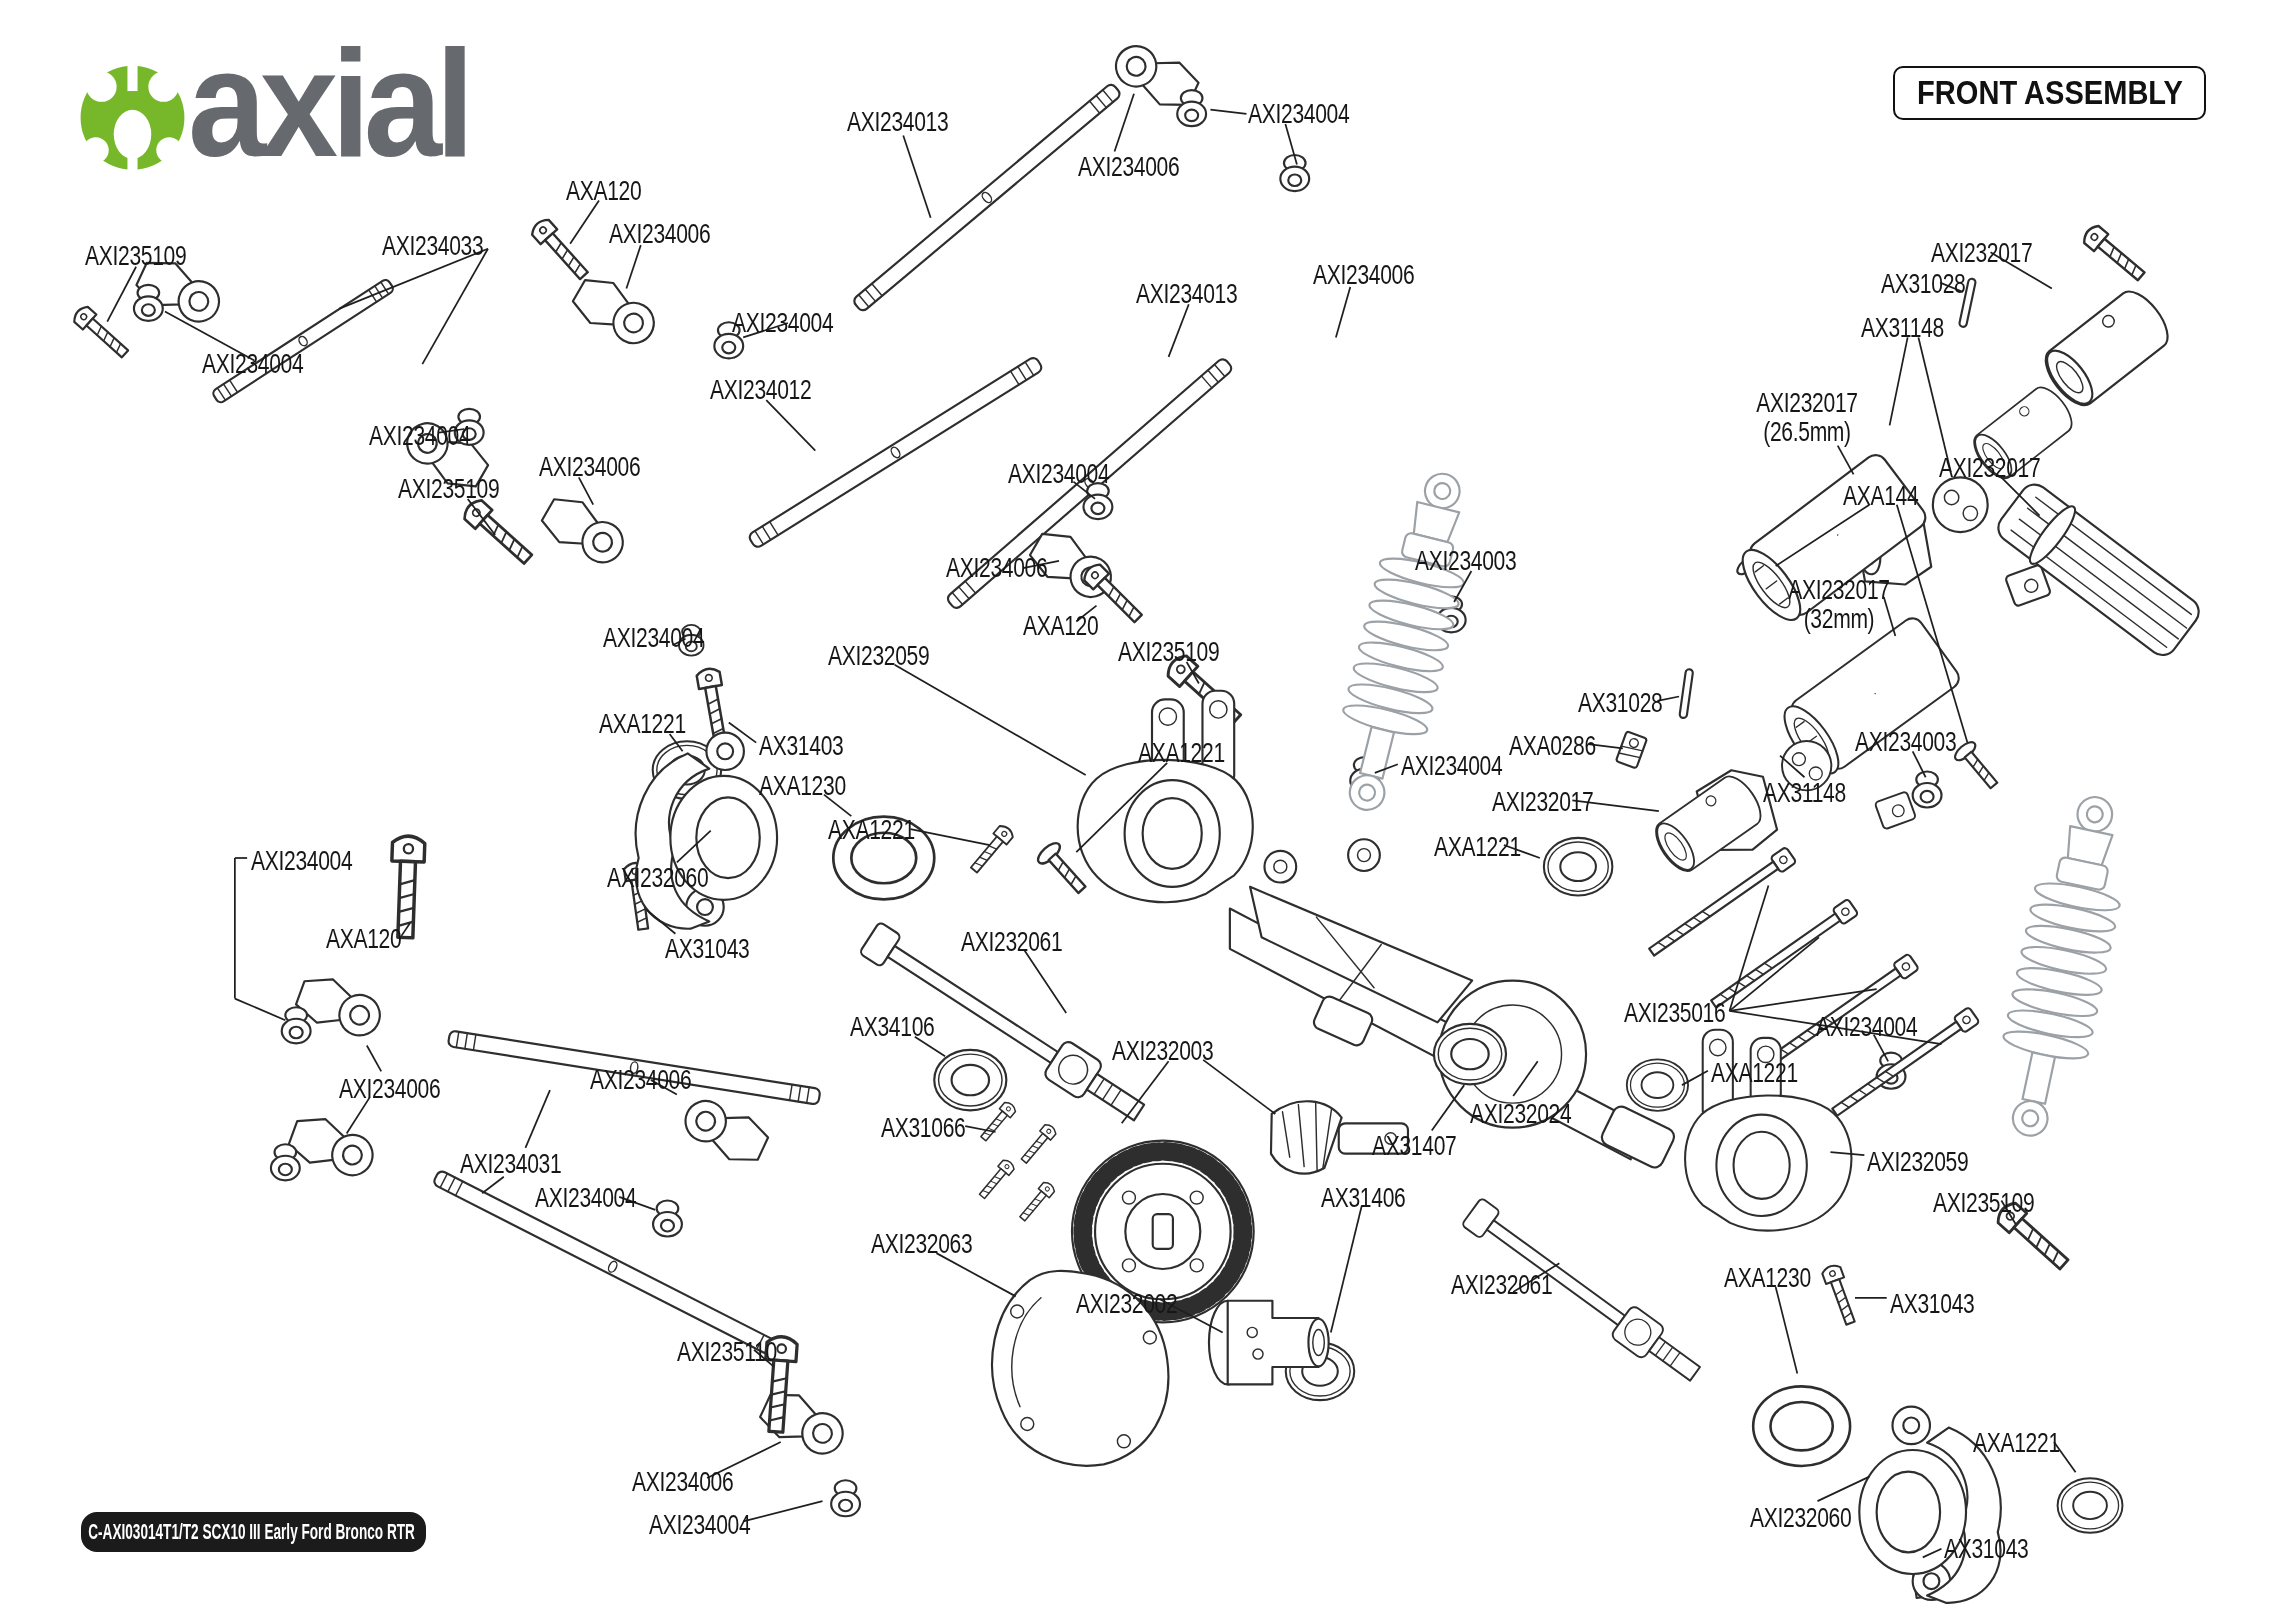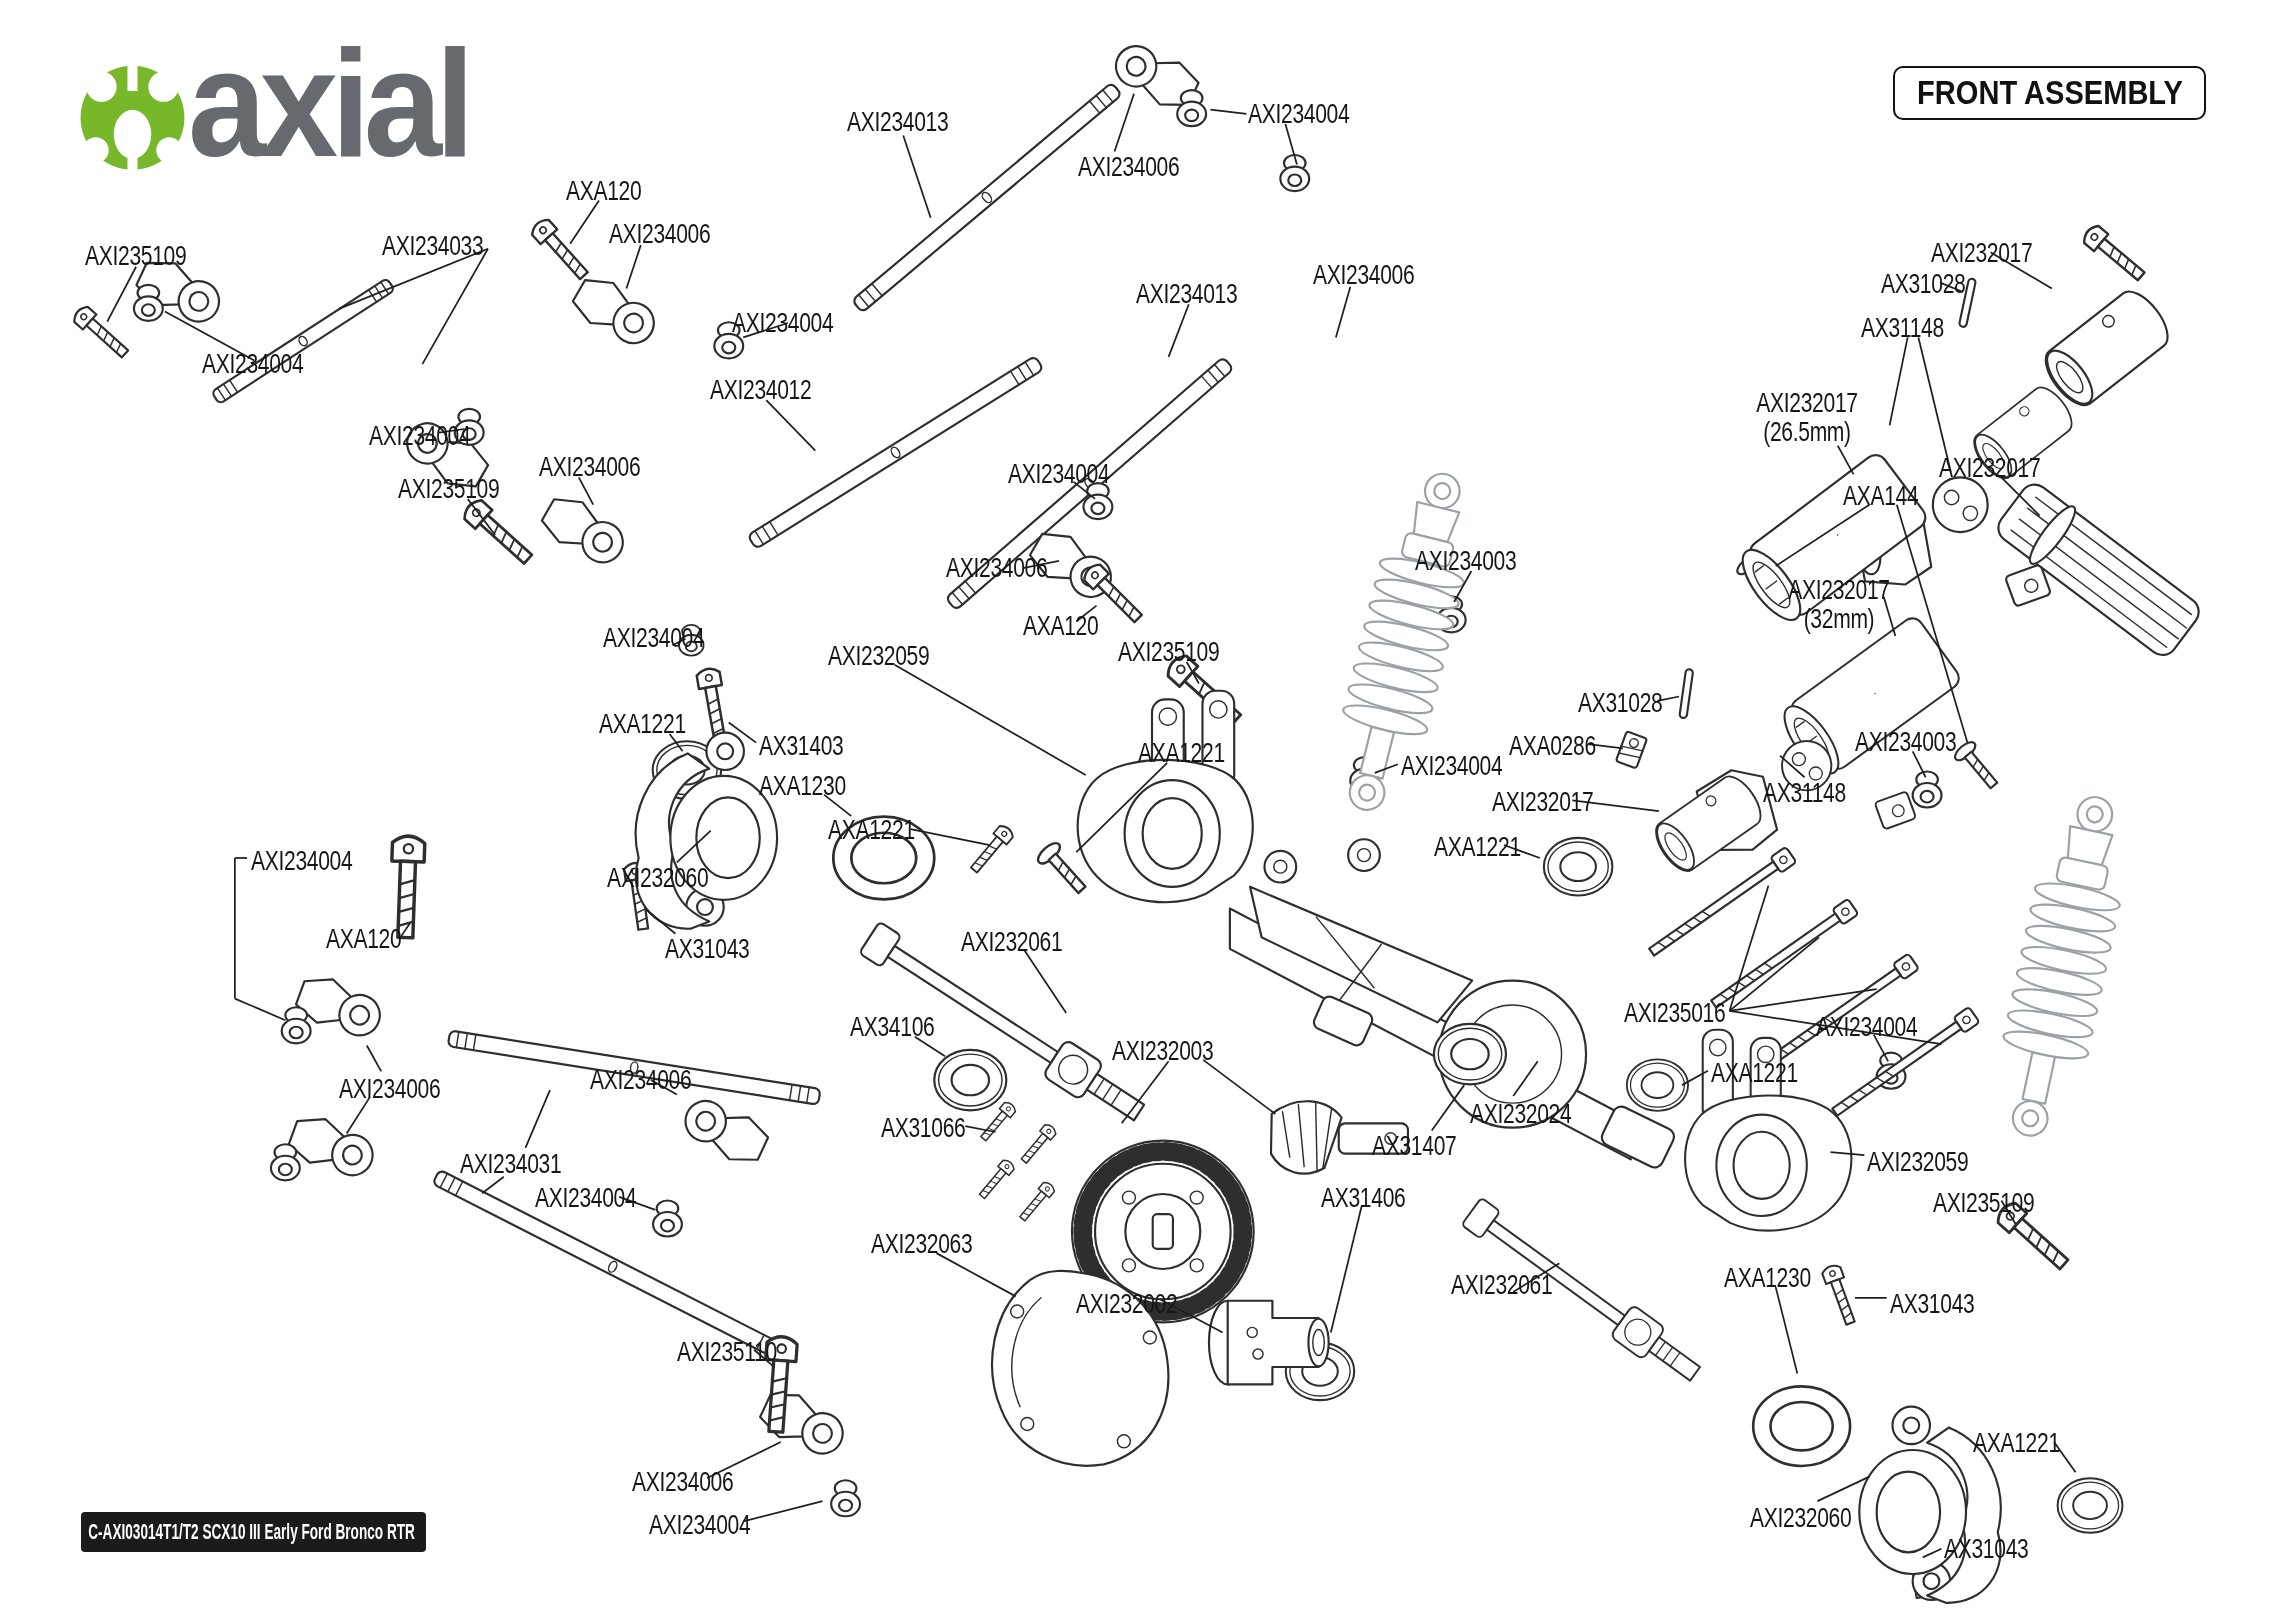--- a/index.html
+++ b/index.html
@@ -10,21 +10,21 @@
   #brand-text{position:absolute;left:188px;top:26px;font-size:153px;font-weight:700;
       color:#66696d;line-height:1;letter-spacing:-7.2px;
       transform:scaleX(.92);transform-origin:0 0;}
   #title-box{position:absolute;left:1893px;top:66px;width:309px;height:50px;
       border:2.9px solid #111;border-radius:10px;display:flex;align-items:center;
       justify-content:center;background:#fff;}
   #title-box span{font-size:33px;font-weight:700;color:#111;letter-spacing:0px;
       transform:scaleX(.88);white-space:nowrap;}
   
   #footer-box{position:absolute;left:81px;top:1512px;width:345px;height:40px;
-      background:#1b1b1b;border-radius:4px;display:flex;align-items:center;}
+      background:#1b1b1b;border-radius:16px;display:flex;align-items:center;}
   #footer-box span{font-size:21.6px;font-weight:700;color:#fff;white-space:nowrap;
       padding-left:11.5px;transform:scaleX(.63);transform-origin:0 50%;}
   
   svg{position:absolute;left:0;top:0;}
   .part{fill:#fff;stroke:#2e2e2e;stroke-width:3px;stroke-linejoin:round;stroke-linecap:round;}
   .thin{stroke-width:2px;}
   .shock{stroke:#9ba1a6;}
   .shock *{stroke:#9ba1a6;}
   .teeth{fill:none;stroke:#2e2e2e;}
   .lead{stroke:#1f1f1f;stroke-width:2.4px;}

